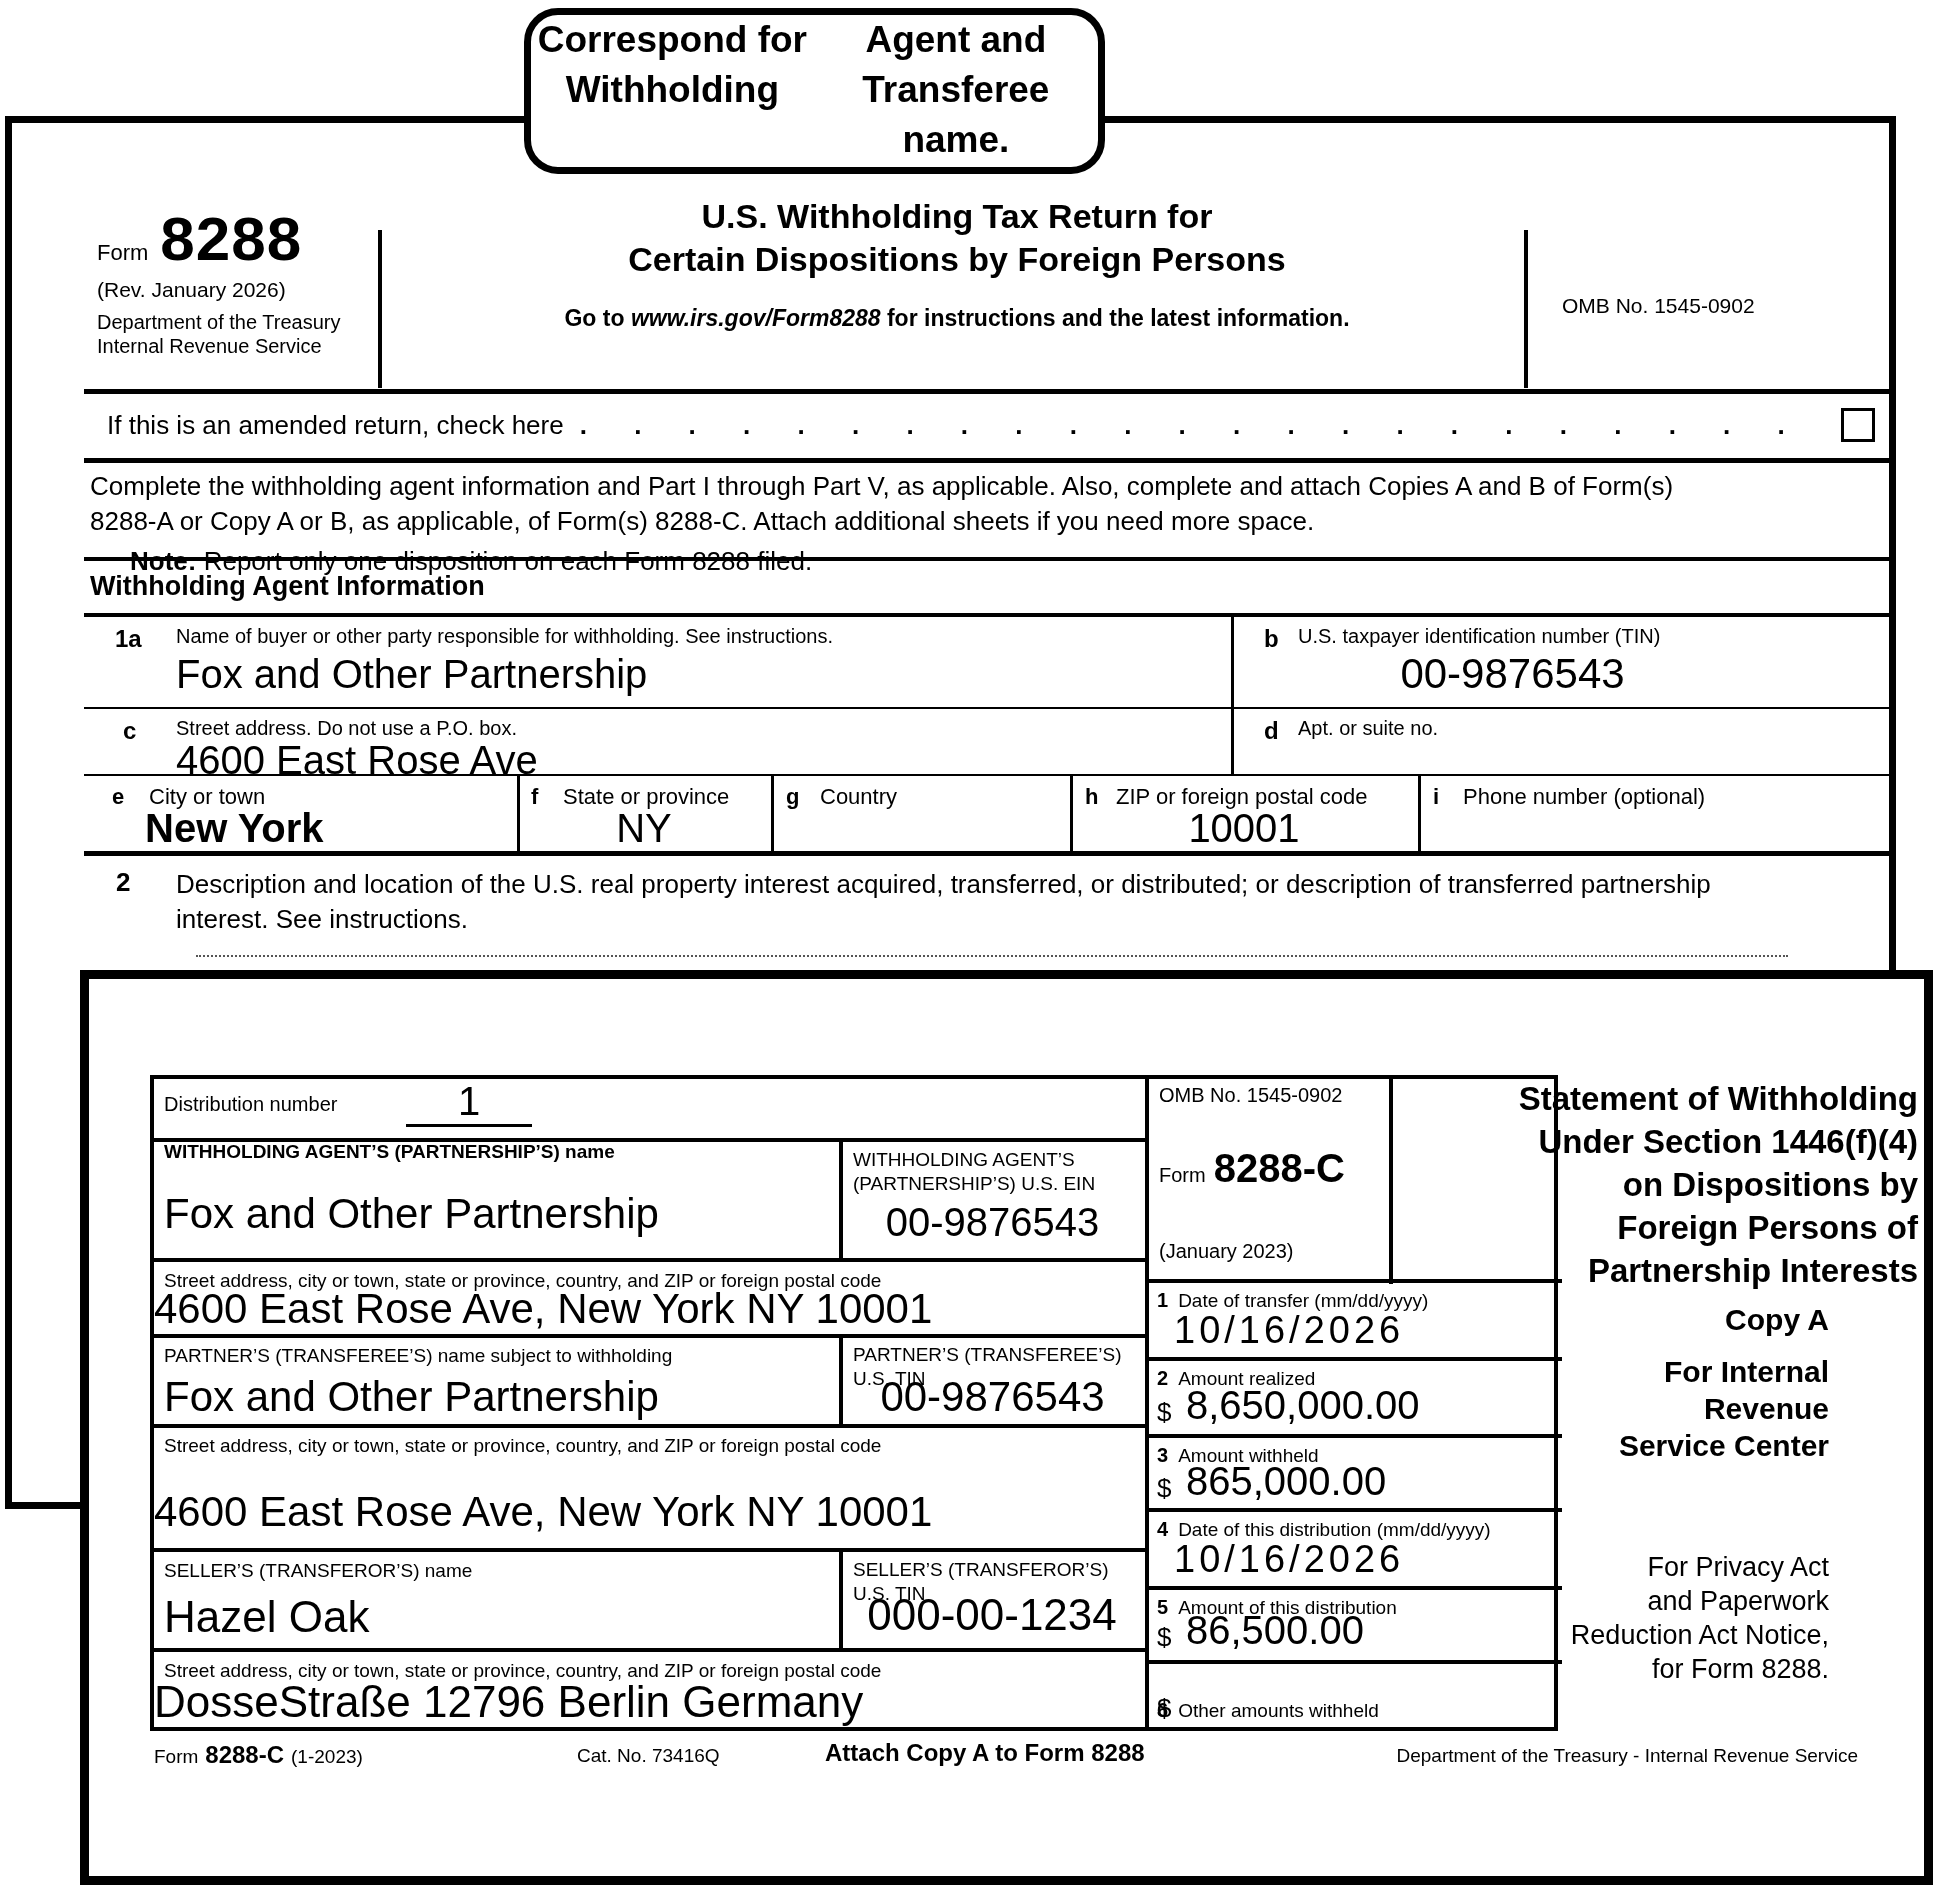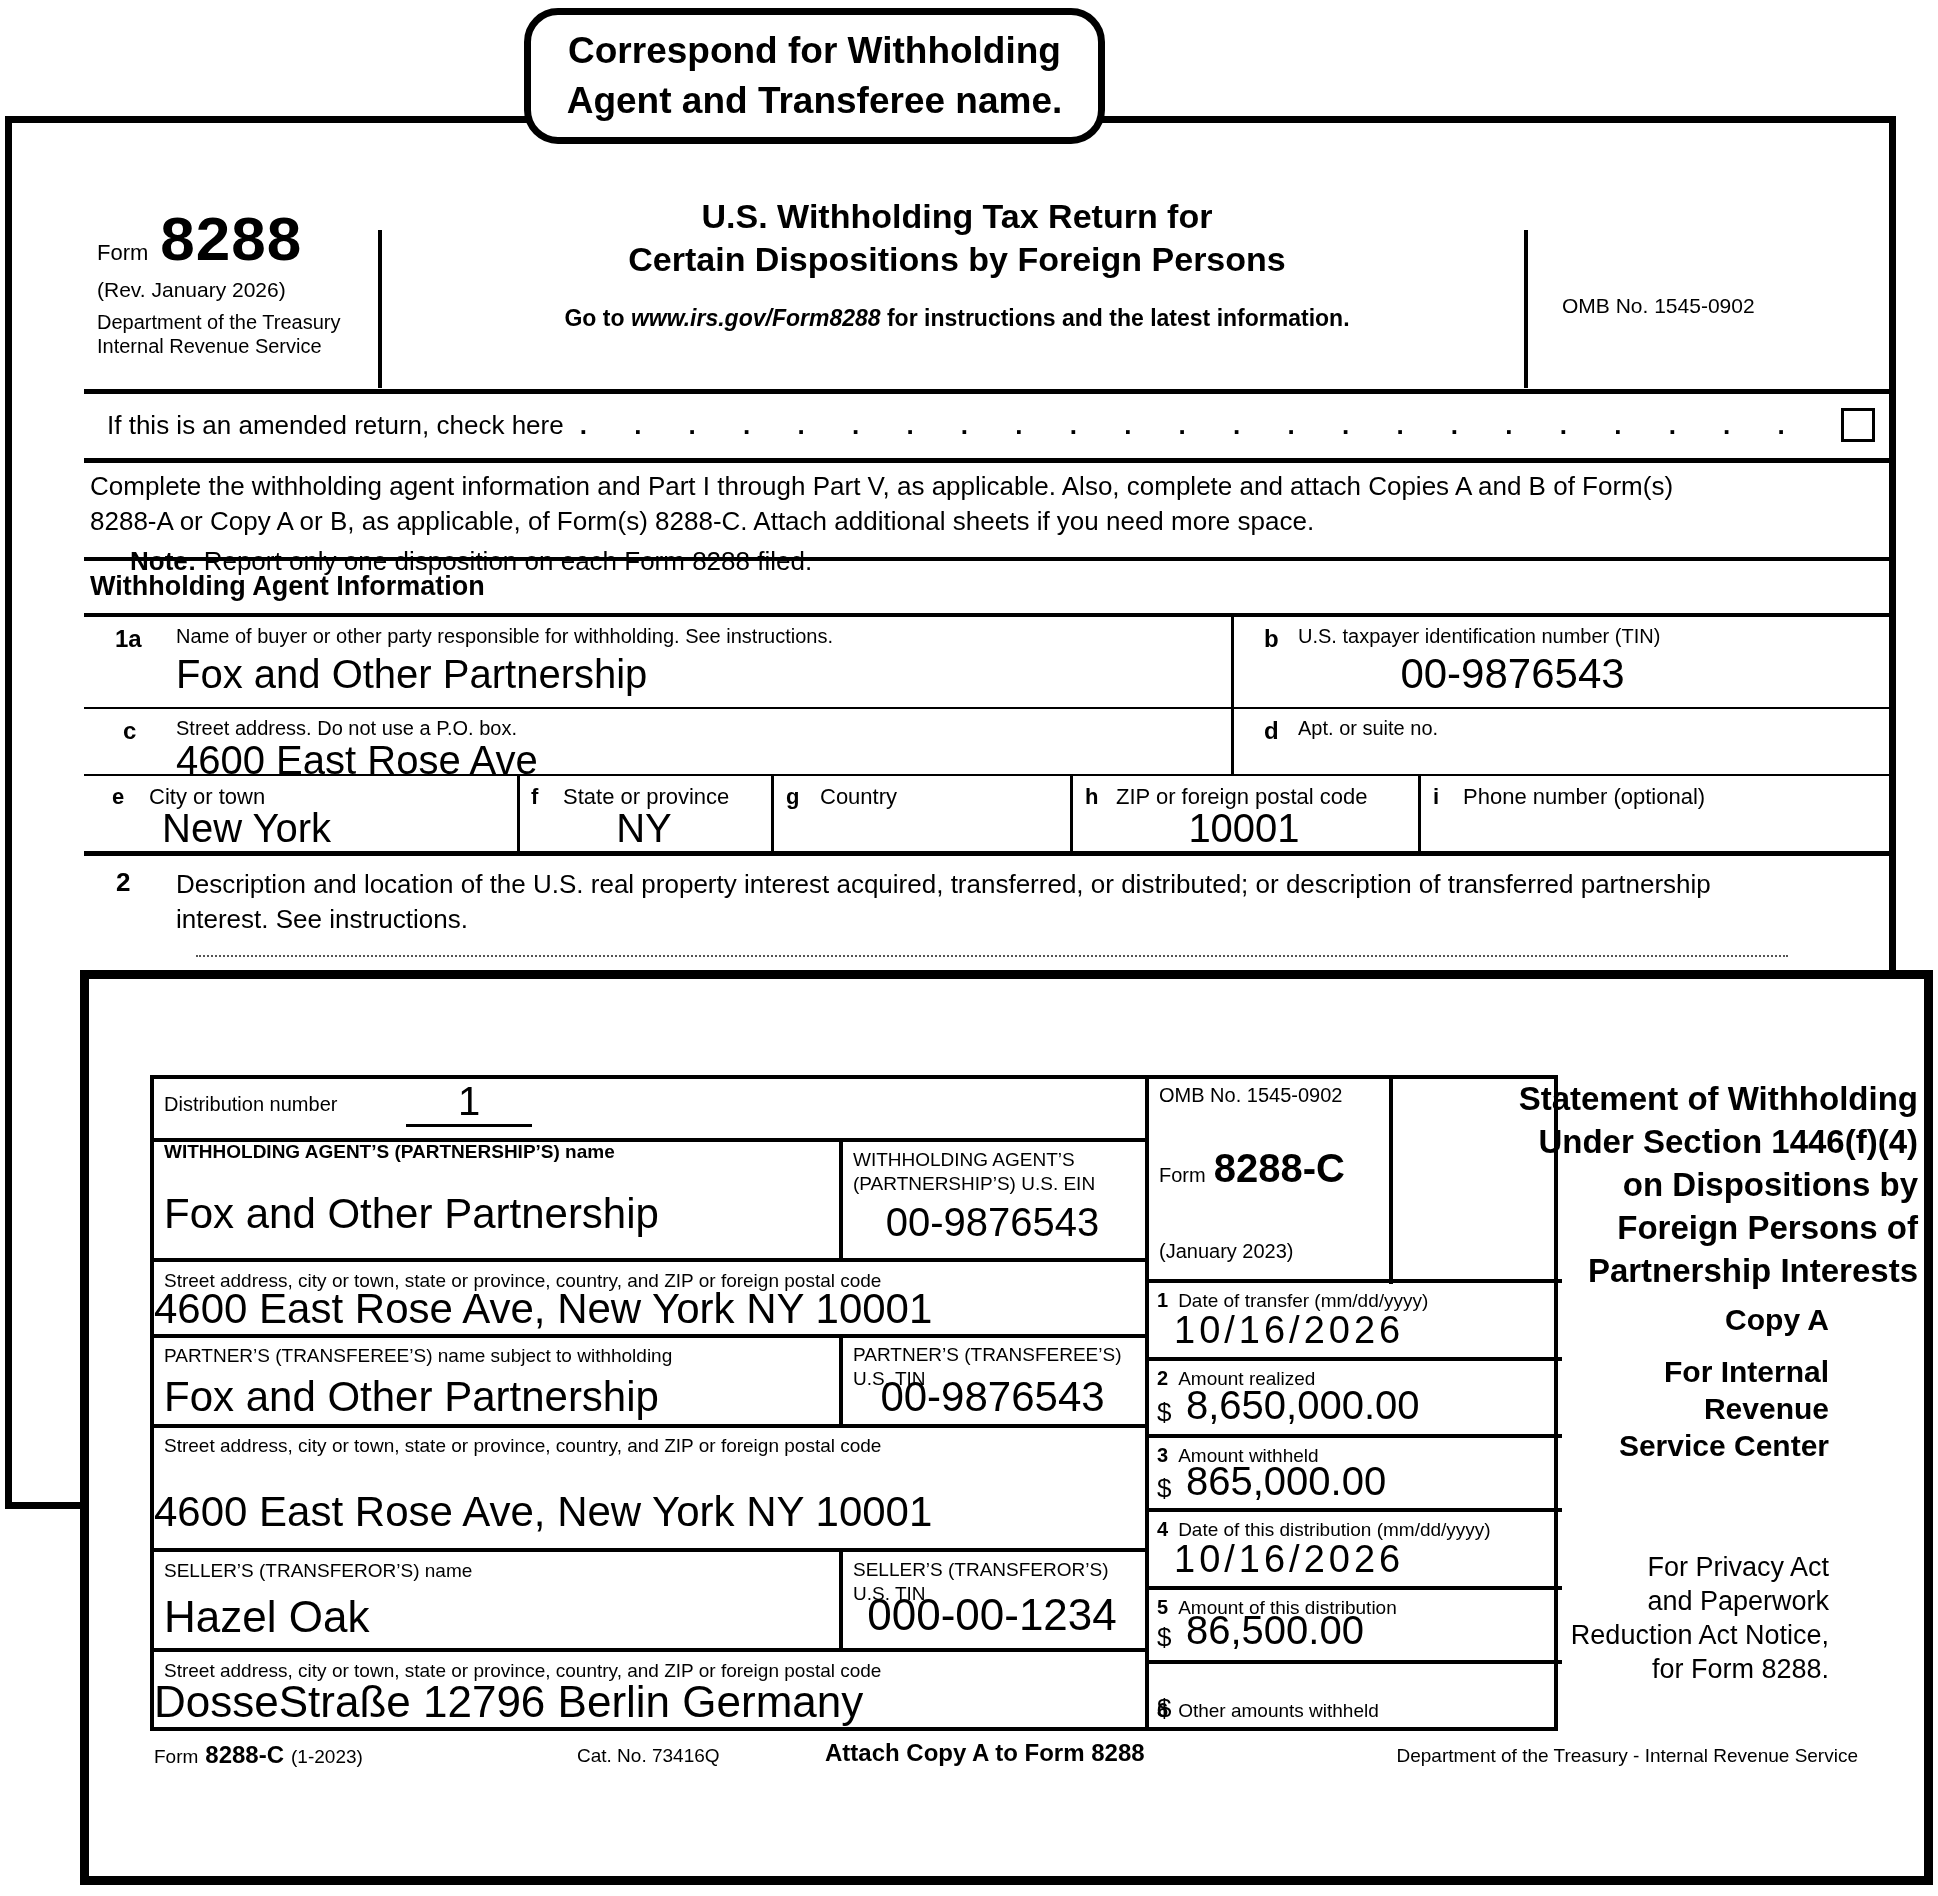--- a/index.html
+++ b/index.html
@@ -91,21 +91,21 @@
   <span class="abs lbl" style="left:1286px;top:594px;">Apt. or suite no.</span>
   <div class="ln" style="left:72px;top:651px;right:0;height:2px;"></div>
 
   <div class="ln" style="left:505px;top:653px;width:3px;height:76px;"></div>
   <div class="ln" style="left:759px;top:653px;width:3px;height:76px;"></div>
   <div class="ln" style="left:1058px;top:653px;width:3px;height:76px;"></div>
   <div class="ln" style="left:1406px;top:653px;width:3px;height:76px;"></div>
 
   <span class="abs num" style="left:100px;top:661px;font-size:22px;">e</span>
   <span class="abs lbl" style="left:137px;top:661px;font-size:22px;">City or town</span>
-  <span class="abs val" style="left:150px;top:683px;">New York</span>
+  <span class="abs val" style="left:133px;top:683px;font-weight:bold;">New York</span>
 
   <span class="abs num" style="left:519px;top:661px;font-size:22px;">f</span>
   <span class="abs lbl" style="left:551px;top:661px;font-size:22px;">State or province</span>
   <span class="abs val ctr" style="left:505px;top:683px;width:254px;">NY</span>
 
   <span class="abs num" style="left:774px;top:661px;font-size:22px;">g</span>
   <span class="abs lbl" style="left:808px;top:661px;font-size:22px;">Country</span>
 
   <span class="abs num" style="left:1073px;top:661px;font-size:22px;">h</span>
   <span class="abs lbl" style="left:1104px;top:661px;font-size:22px;">ZIP or foreign postal code</span>
@@ -237,19 +237,19 @@
   <div class="abs" style="left:65px;top:762px;display:flex;align-items:baseline;gap:7px;">
     <span style="font-size:19px;">Form</span>
     <span class="b" style="font-size:24px;">8288-C</span>
     <span style="font-size:19px;">(1-2023)</span>
   </div>
   <span class="abs" style="left:488px;top:766px;font-size:19px;">Cat. No. 73416Q</span>
   <span class="abs b" style="left:736px;top:760px;font-size:24px;">Attach Copy A to Form 8288</span>
   <span class="abs" style="right:66px;top:766px;font-size:19px;">Department of the Treasury - Internal Revenue Service</span>
 </div>
 
-<div class="abs ctr" style="left:524px;top:8px;width:581px;height:136px;background:#fff;border:7px solid #000;border-radius:34px;
-            box-sizing:border-box;z-index:10;display:flex;flex-direction:column;justify-content:center;
+<div class="abs ctr" style="left:524px;top:8px;width:581px;height:166px;background:#fff;border:7px solid #000;border-radius:34px;
+            box-sizing:border-box;z-index:10;display:flex;flex-direction:row;justify-content:center;
             font-size:37px;font-weight:bold;line-height:50px;">
   <div>Correspond for Withholding</div>
   <div>Agent and Transferee name.</div>
 </div>
 
 
 </body></html>

